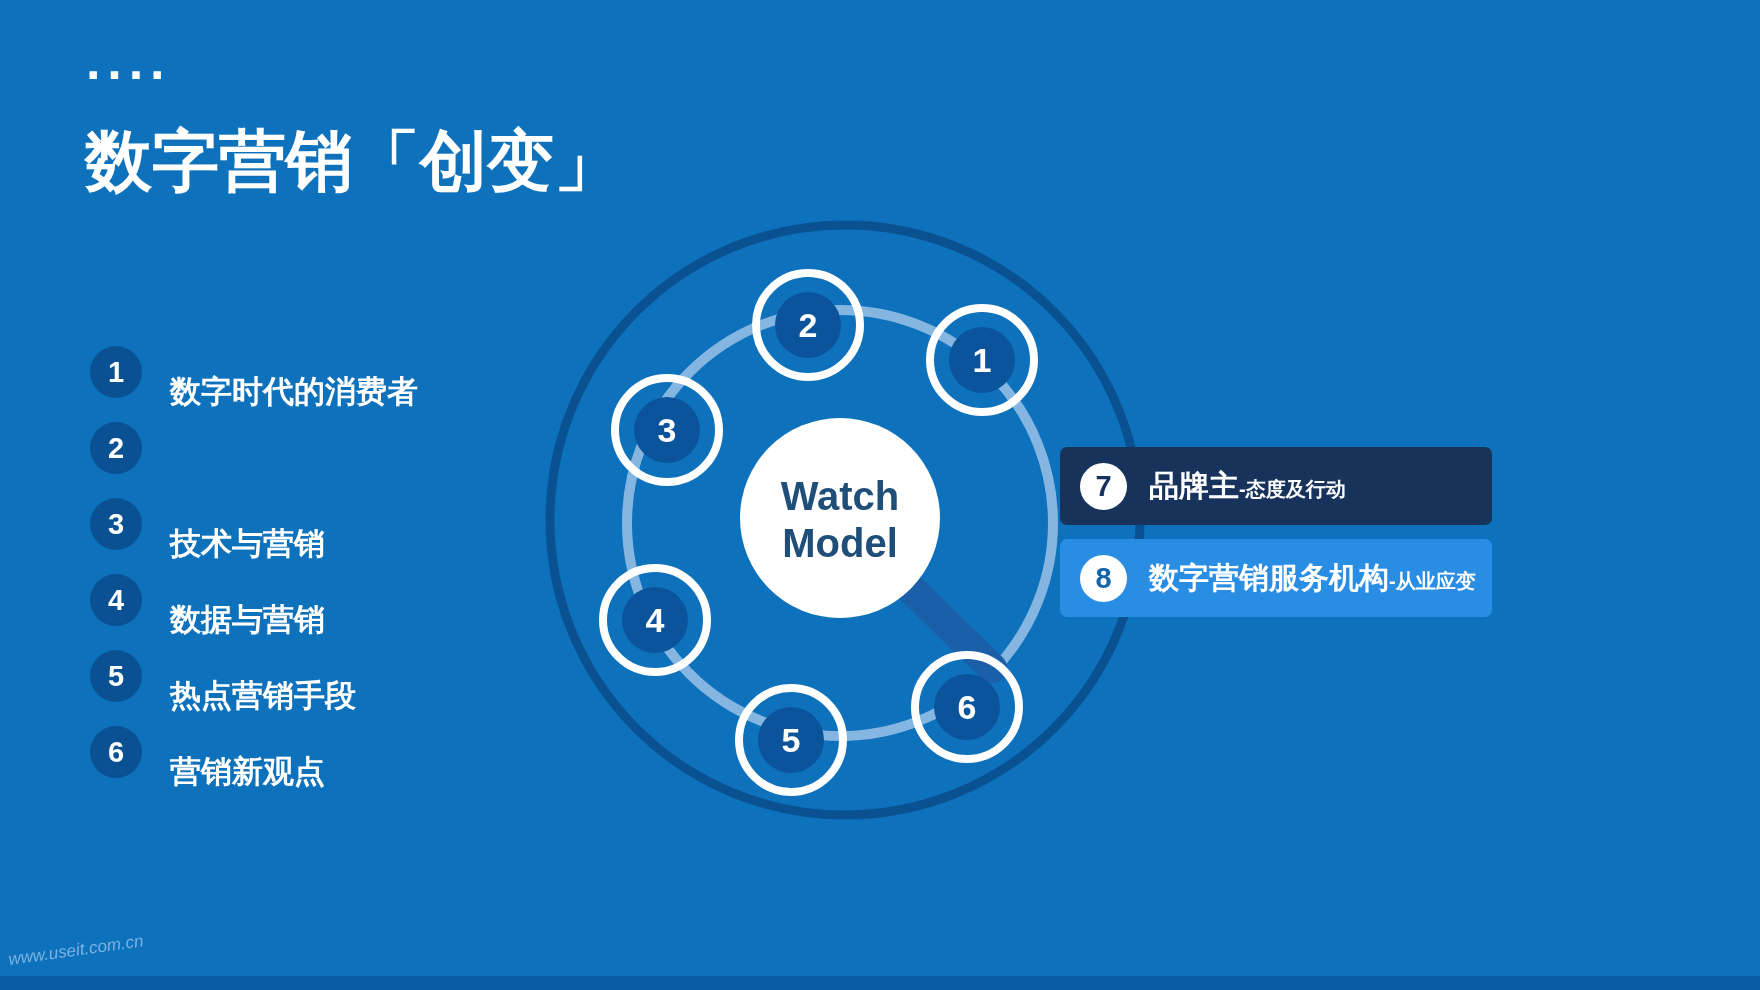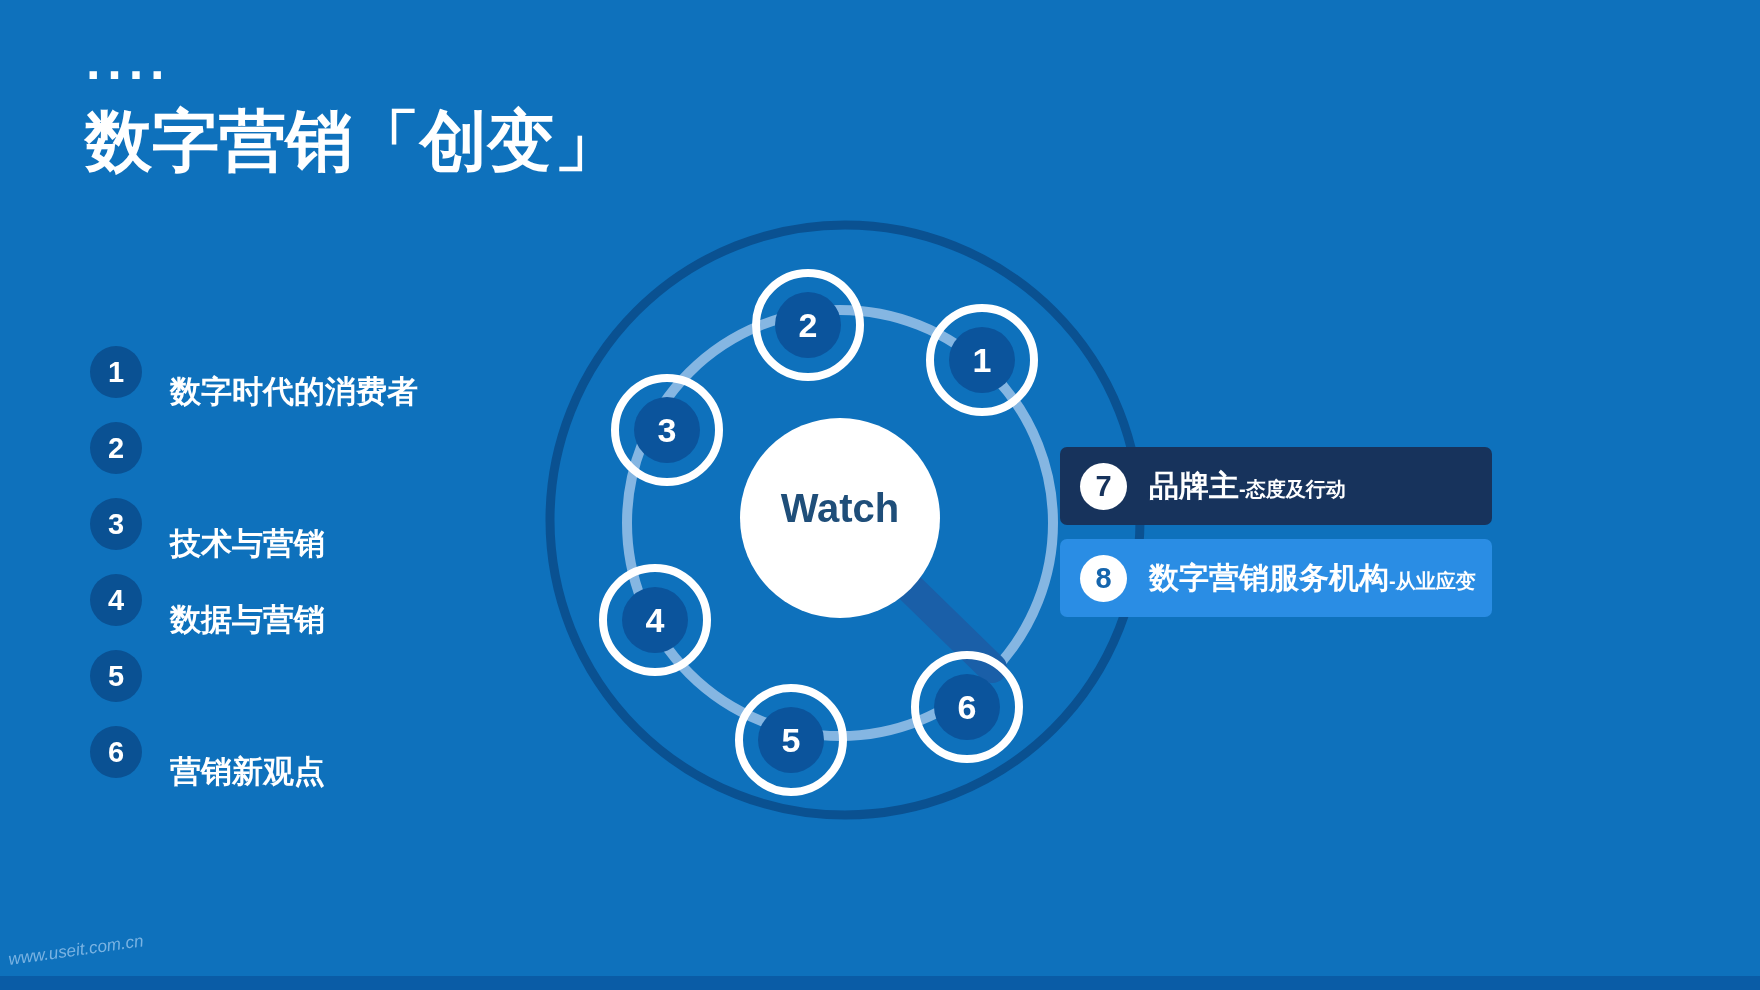--- a/index.html
+++ b/index.html
@@ -20,21 +20,21 @@
     color: #ffffff;
     font-size: 52px;
     font-weight: 900;
     letter-spacing: 4px;
     line-height: 1;
     z-index: 2;
   }
   .title {
     position: absolute;
     left: 85px;
-    top: 96px;
+    top: 116px;
     color: #ffffff;
     font-weight: 800;
     font-size: 67px;
     line-height: 1.33;
     z-index: 2;
     white-space: nowrap;
   }
   .title-suffix {
     font-size: 42px;
     font-weight: 800;
@@ -87,21 +87,20 @@
     position: absolute;
     left: 740px;
     top: 473px;
     width: 200px;
     text-align: center;
     color: #1f4e79;
     font-size: 40px;
     font-weight: 800;
     line-height: 1.18;
     z-index: 3;
-    margin-top: 12px;
   }
   .node {
     position: absolute;
     width: 112px;
     height: 112px;
     border: 8px solid #ffffff;
     border-radius: 50%;
     box-sizing: border-box;
     display: flex;
     align-items: center;
@@ -214,20 +213,21 @@
     <div class="list-item">
       <div class="list-num">3</div>
       <div class="list-label">技术与营销</div>
     </div>
     <div class="list-item">
       <div class="list-num">4</div>
       <div class="list-label">数据与营销</div>
     </div>
     <div class="list-item">
       <div class="list-num">5</div>
+      <div class="list-label">热点营销手段</div>
     </div>
     <div class="list-item">
       <div class="list-num">6</div>
       <div class="list-label">营销新观点</div>
     </div>
   </div>
 
   <div class="node node-pos-1">
     <div class="node-inner">1</div>
   </div>
@@ -242,20 +242,21 @@
   </div>
   <div class="node node-pos-5">
     <div class="node-inner">5</div>
   </div>
   <div class="node node-pos-6">
     <div class="node-inner">6</div>
   </div>
 
   <div class="center-label">
     <div>Watch</div>
+    <div>Model</div>
   </div>
 
   <div class="callout callout-7">
     <div class="callout-num">7</div>
     <div class="callout-text"><span class="callout-title">品牌主</span><span class="callout-suffix">-态度及行动</span></div>
   </div>
   <div class="callout callout-8">
     <div class="callout-num">8</div>
     <div class="callout-text"><span class="callout-title">数字营销服务机构</span><span class="callout-suffix">-从业应变</span></div>
   </div>

